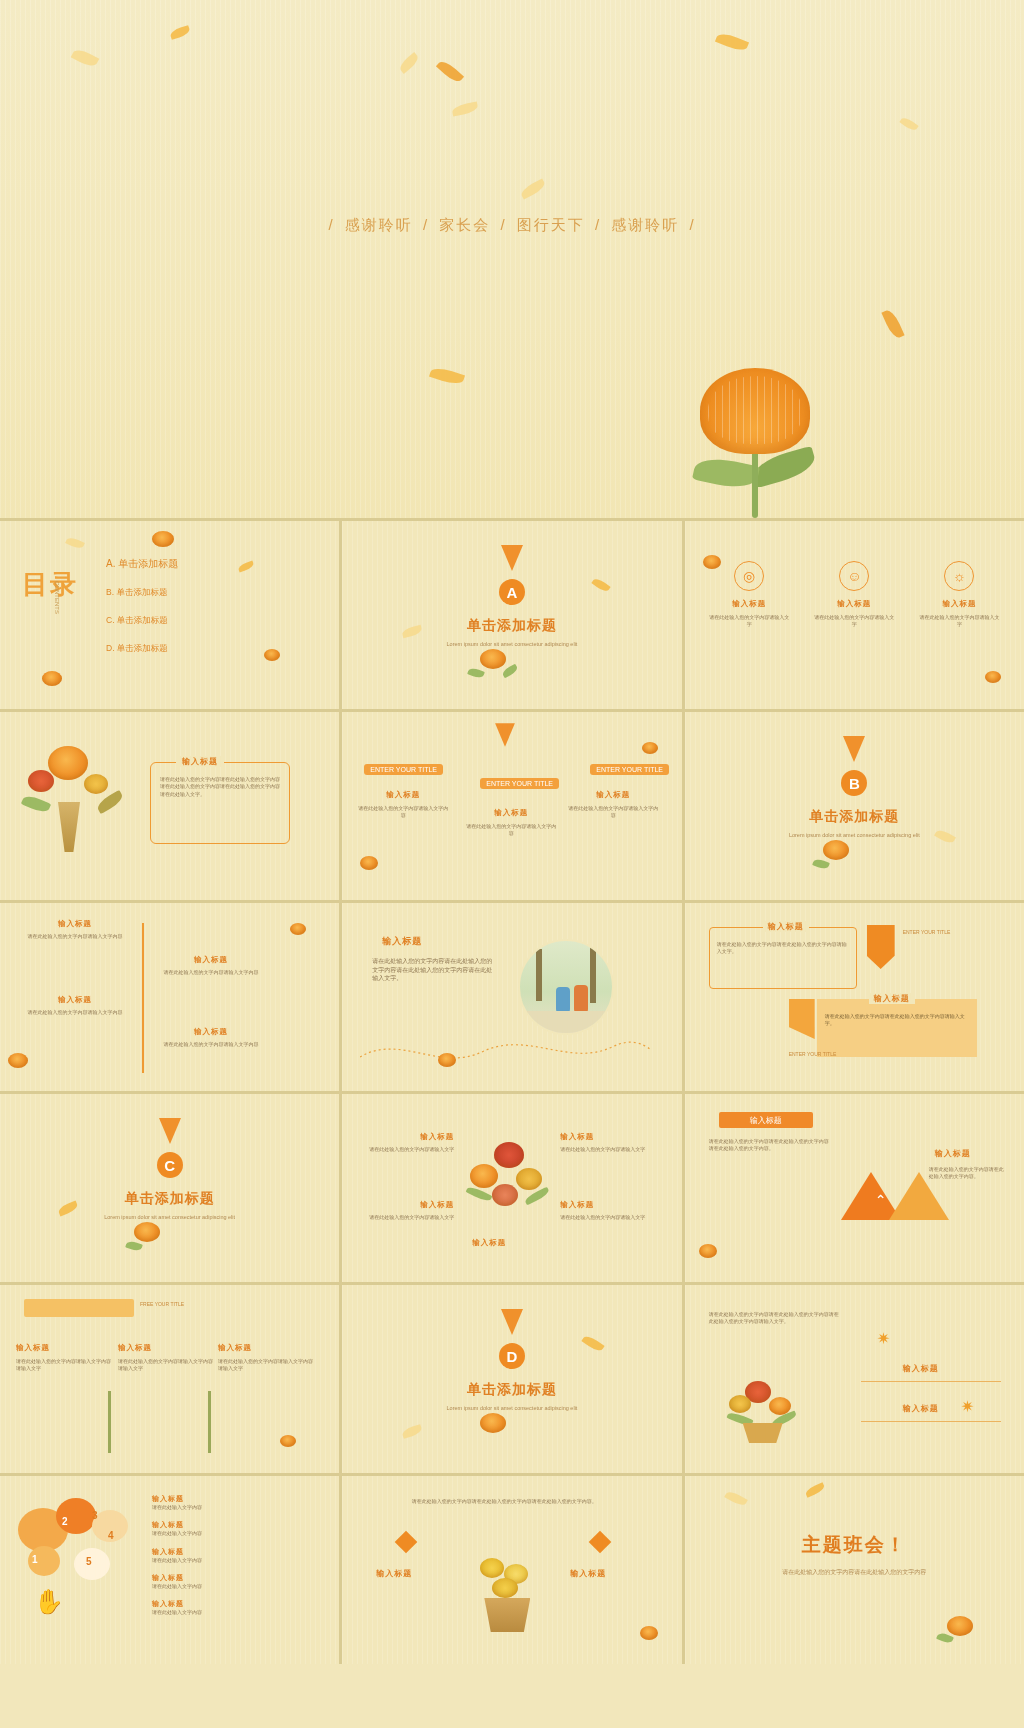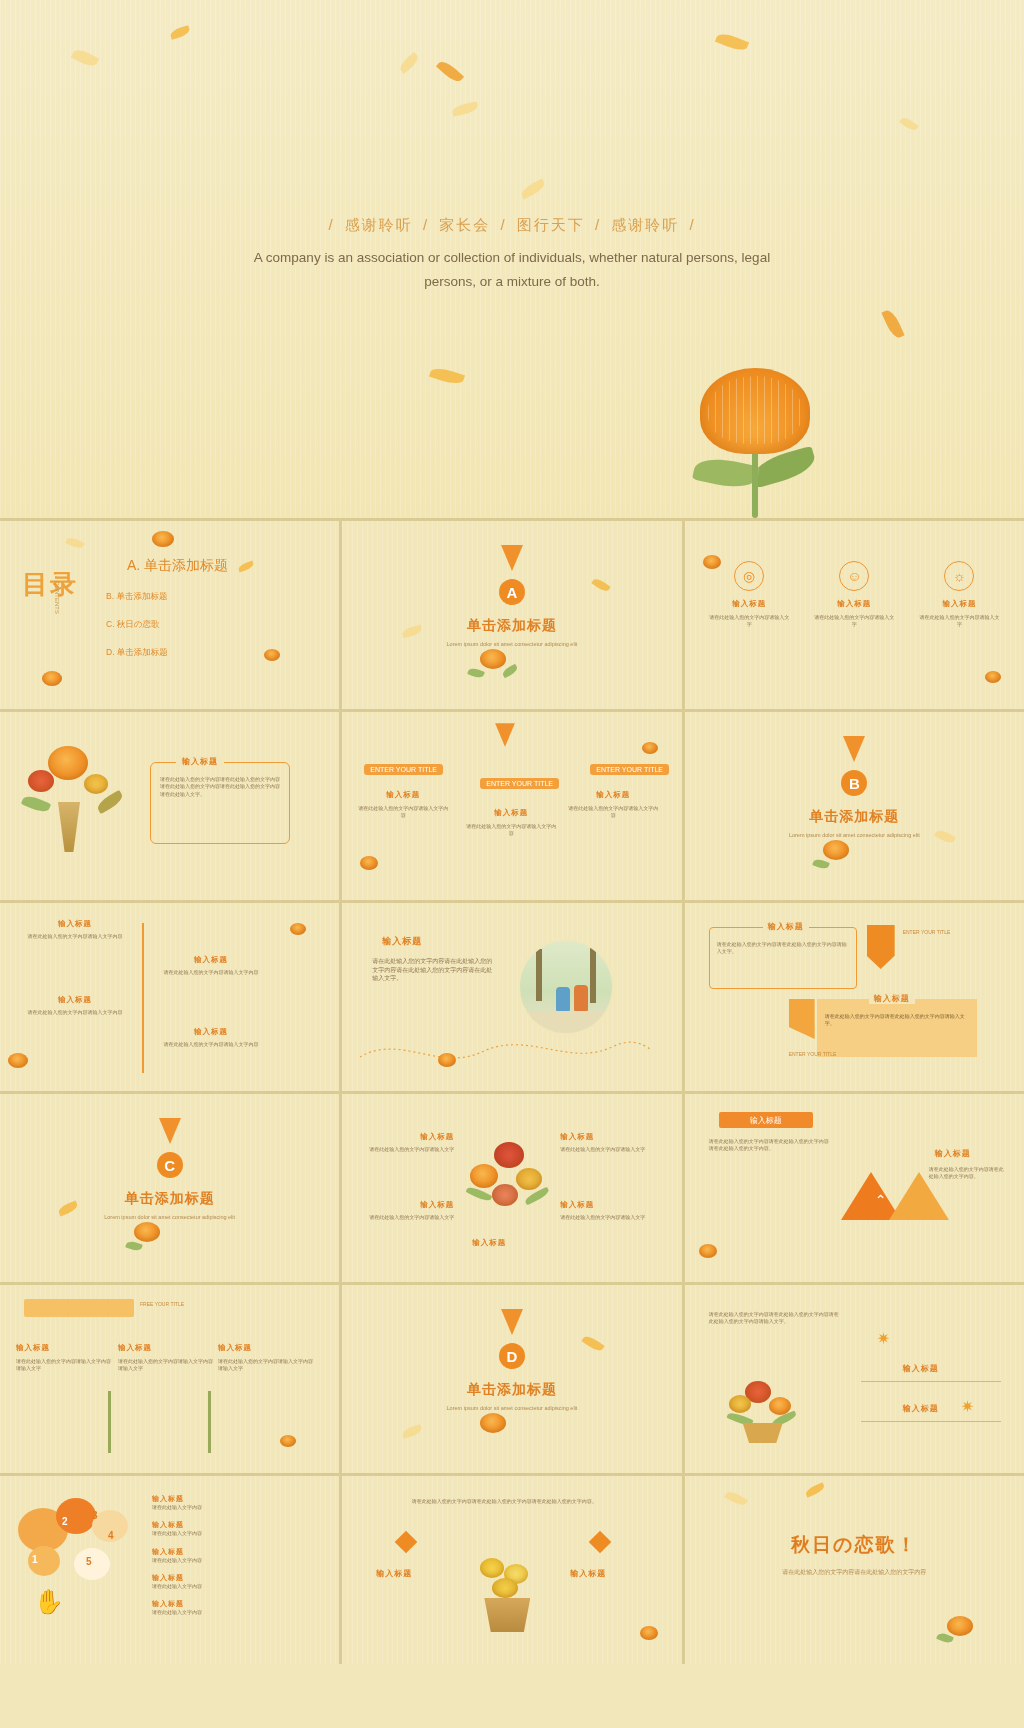--- a/index.html
+++ b/index.html
@@ -189,39 +189,38 @@
       <span>感谢聆听</span>
       <span>/</span>
       <span>家长会</span>
       <span>/</span>
       <span>图行天下</span>
       <span>/</span>
       <span>感谢聆听</span>
       <span>/</span>
     </div>
 
-    <div class="hero-desc">A company is an association or collection of individuals, whether natural persons, legal persons, or a mixture of both.</div>
 
     <div class="flower" style="left:700px; top:368px;">
       <div class="leafR"></div>
       <div class="leafL"></div>
       <div class="stem"></div>
       <div class="head"></div>
     </div>
   </div>
 
   <div class="grid">
 
     <div class="slide">
       <div style="position:absolute; left:22px; top:46px; font-size:26px; color:#efa23a; font-weight:bold; letter-spacing:2px;">目录</div>
       <div style="position:absolute; left:54px; top:60px; font-size:6px; color:#c79a52; writing-mode:vertical-rl;">CONTENTS</div>
       <div style="position:absolute; left:106px; top:36px; width:170px;">
-        <div style="font-size:14px; color:#e08a2a; margin-bottom:16px;margin-left:21px;">A. 单击添加标题</div>
+        <div style="font-size:10px; color:#e08a2a; margin-bottom:16px;">A. 单击添加标题</div>
         <div style="font-size:8.5px; color:#e08a2a; margin-bottom:16px;">B. 单击添加标题</div>
-        <div style="font-size:8.5px; color:#e08a2a; margin-bottom:16px;">C. 秋日の恋歌</div>
+        <div style="font-size:8.5px; color:#e08a2a; margin-bottom:16px;">C. 单击添加标题</div>
         <div style="font-size:8.5px; color:#e08a2a;">D. 单击添加标题</div>
       </div>
       <div class="petal pale" style="left:66px; top:18px; width:18px;height:8px; transform:rotate(24deg);"></div>
       <div class="petal" style="left:238px; top:42px; width:16px;height:7px; transform:rotate(-20deg);"></div>
       <div class="mum" style="position:absolute; left:152px; top:10px; width:22px; height:16px;"></div>
       <div class="mum" style="position:absolute; left:42px; top:150px; width:20px; height:15px;"></div>
       <div class="mum" style="position:absolute; left:264px; top:128px; width:16px; height:12px;"></div>
     </div>
 
     <div class="slide center">
@@ -499,21 +498,21 @@
       <div style="position:absolute; left:128px; top:82px; width:74px; height:82px;">
         <div class="mum" style="position:absolute; left:10px; top:0; width:24px; height:20px; background:radial-gradient(circle,#f5d24d,#dfae1e);"></div>
         <div class="mum" style="position:absolute; left:34px; top:6px; width:24px; height:20px; background:radial-gradient(circle,#f7dc6a,#e3ba2e);"></div>
         <div class="mum" style="position:absolute; left:22px; top:20px; width:26px; height:20px; background:radial-gradient(circle,#f4cf4a,#d9a722);"></div>
         <div style="position:absolute; left:14px; top:40px; width:46px; height:34px; background:linear-gradient(180deg,#d5a85c,#b98b3f); clip-path:polygon(0 0,100% 0,86% 100%,14% 100%);"></div>
       </div>
       <div class="mum" style="position:absolute; left:298px; top:150px; width:18px; height:14px;"></div>
     </div>
 
     <div class="slide center">
-      <div class="thanks" style="font-size:19px; margin-top:56px;">秋日の恋歌！</div>
+      <div class="thanks" style="font-size:19px; margin-top:56px;">主题班会！</div>
       <div class="ttl-sm" style="font-size:6px; margin-top:10px;">请在此处输入您的文字内容请在此处输入您的文字内容</div>
       <div class="mum" style="position:absolute; left:262px; top:140px; width:26px; height:20px;"></div>
       <div class="leaf-green" style="left:252px; top:158px; transform:rotate(22deg);"></div>
       <div class="petal pale" style="left:40px; top:18px; width:22px;height:9px; transform:rotate(30deg);"></div>
       <div class="petal" style="left:120px; top:10px; width:20px;height:8px; transform:rotate(-24deg);"></div>
     </div>
 
   </div>
 
 

